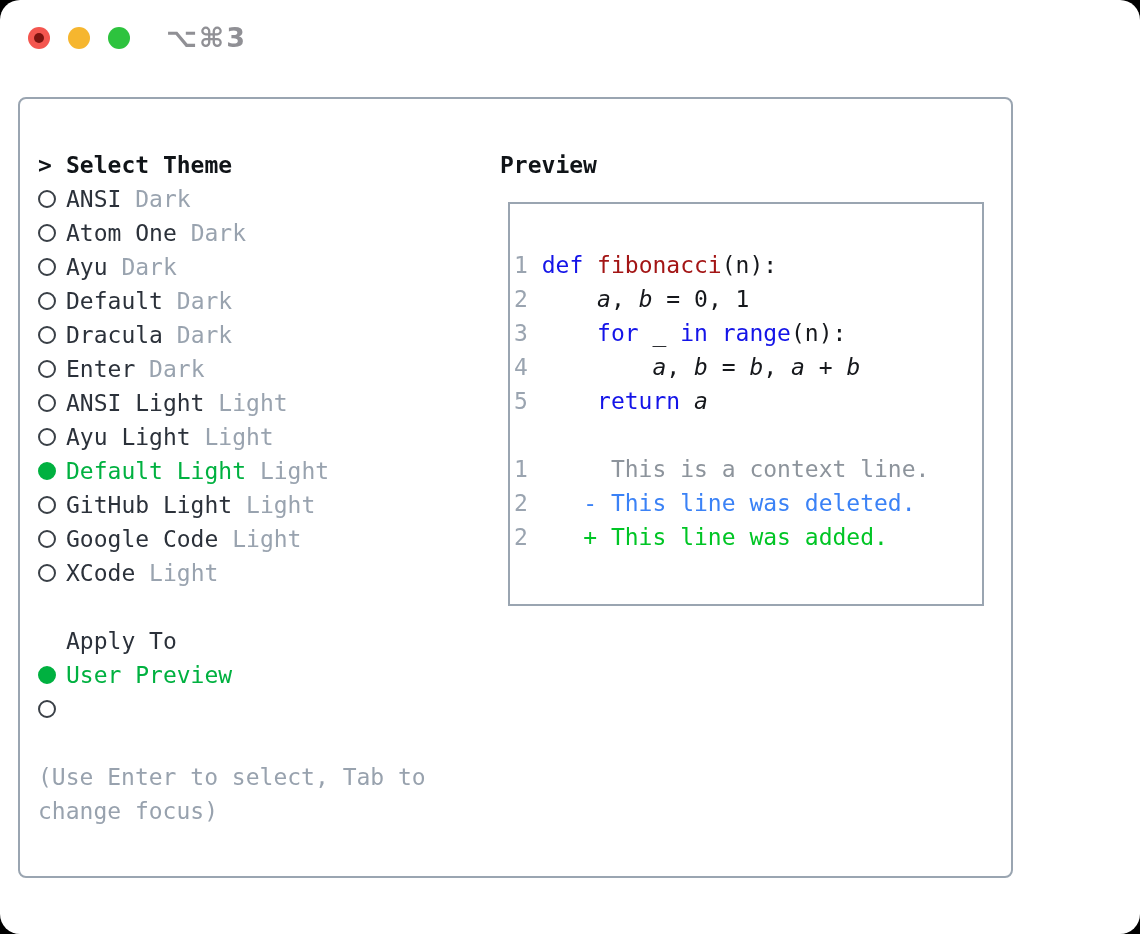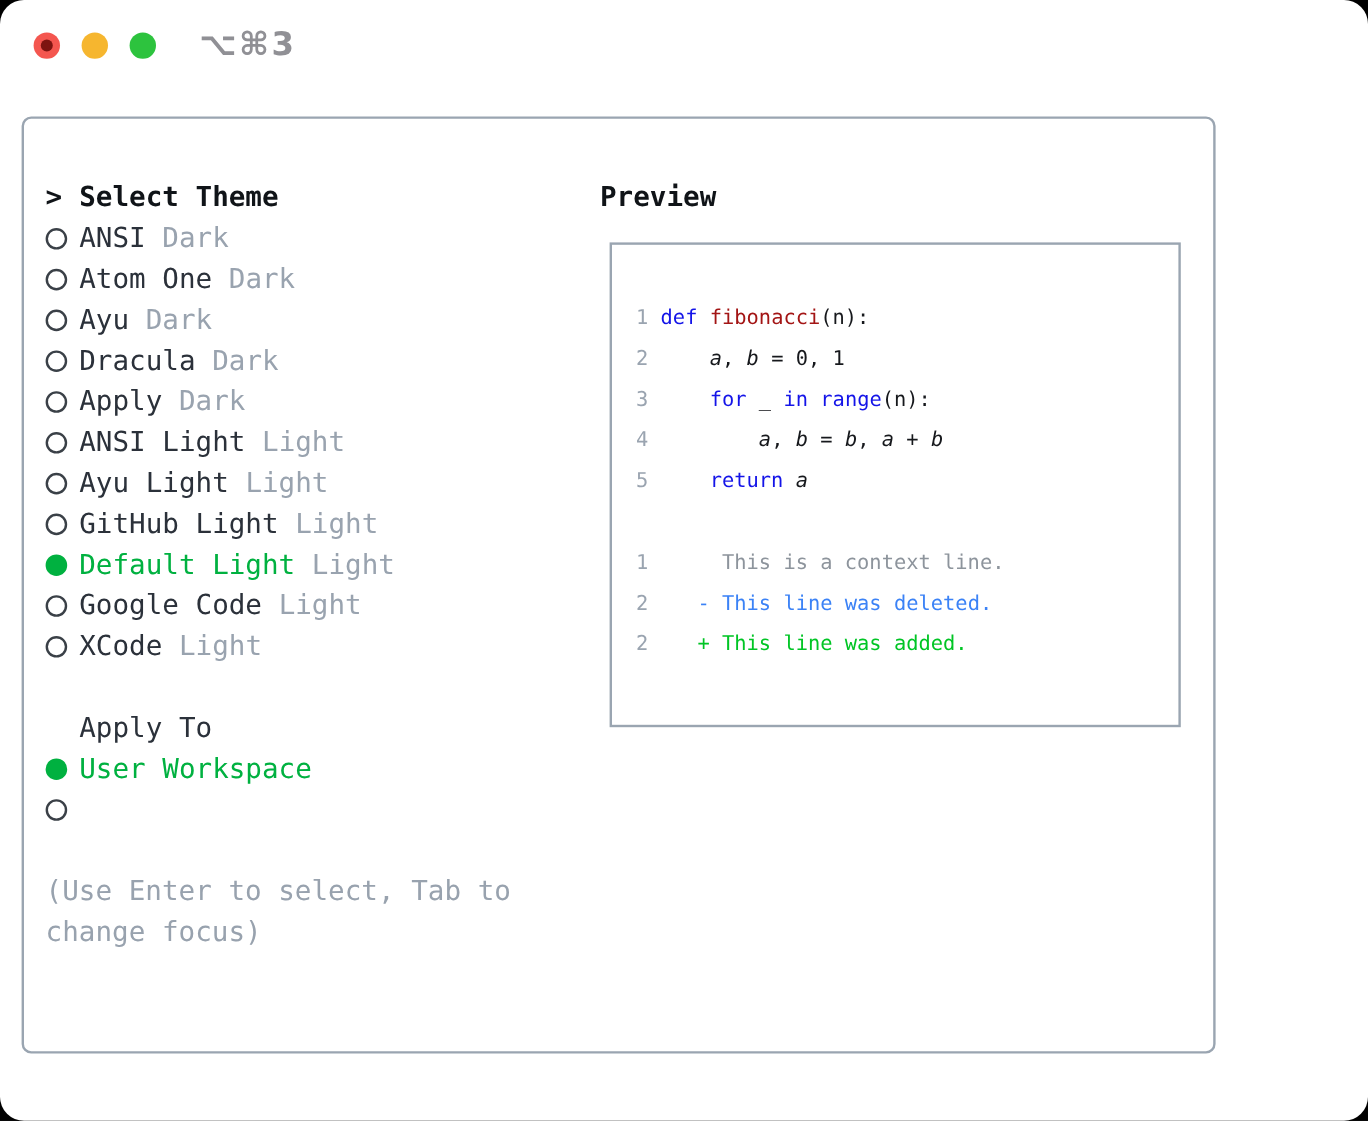--- a/index.html
+++ b/index.html
@@ -22,21 +22,21 @@
   .selected .circle{background:#00b140;border-color:#00b140;}
   .prompt-char{font-weight:bold;color:#101418;}
   .hdr .lbl{font-weight:bold;color:#101418;}
   .t-variant{color:#99a3af;margin-top:44px;}
   .selected .t-name{color:#00b140;}
   .spacer{height:34px;}
   .hint{width:430px;color:#98a2ae;white-space:normal;}
   
   .preview-label{position:absolute;left:480px;top:49px;height:34px;line-height:34px;font-size:23px;font-weight:bold;color:#101418;}
   .preview-box{position:absolute;left:488px;top:103px;width:476px;height:404px;border:2px solid #9aa5b1;box-sizing:border-box;background:#fff;}
-  .code{padding:44px 6px 0 20px;font-size:17px;line-height:34px;white-space:pre;}
+  .code{padding:44px 6px 0 4px;font-size:23px;line-height:34px;white-space:pre;}
   .cl{height:34px;}
   .ln{display:inline-block;width:2ch;color:#9aa4b0;}
   .s-kw{color:#1414e8;}
   .s-fn{color:#a31515;}
   .s-p{color:#16181c;}
   .s-var{color:#16181c;font-style:italic;}
   .s-ctx{color:#8d949c;}
   .s-del{color:#3b82f6;}
   .s-add{color:#00c525;}
 </style>
@@ -80,51 +80,57 @@
       <div class="row theme-row">
         <span class="bullet">
             <span class="circle"></span>
           </span>
         <span class="lbl"><span class="t-name">Ayu</span> <span class="t-variant">Dark</span></span>
       </div>
       <div class="row theme-row">
         <span class="bullet">
             <span class="circle"></span>
           </span>
+        <span class="lbl"><span class="t-name">Default</span> <span class="t-variant">Dark</span></span>
+      </div>
+      <div class="row theme-row">
+        <span class="bullet">
+            <span class="circle"></span>
+          </span>
         <span class="lbl"><span class="t-name">Dracula</span> <span class="t-variant">Dark</span></span>
       </div>
       <div class="row theme-row">
         <span class="bullet">
             <span class="circle"></span>
           </span>
-        <span class="lbl"><span class="t-name">Apply</span> <span class="t-variant">Dark</span></span>
+        <span class="lbl"><span class="t-name">Enter</span> <span class="t-variant">Dark</span></span>
       </div>
       <div class="row theme-row">
         <span class="bullet">
             <span class="circle"></span>
           </span>
         <span class="lbl"><span class="t-name">ANSI Light</span> <span class="t-variant">Light</span></span>
       </div>
       <div class="row theme-row">
         <span class="bullet">
             <span class="circle"></span>
           </span>
         <span class="lbl"><span class="t-name">Ayu Light</span> <span class="t-variant">Light</span></span>
       </div>
+      <div class="row theme-row selected">
+        <span class="bullet">
+            <span class="circle"></span>
+          </span>
+        <span class="lbl"><span class="t-name">Default Light</span> <span class="t-variant">Light</span></span>
+      </div>
       <div class="row theme-row">
         <span class="bullet">
             <span class="circle"></span>
           </span>
         <span class="lbl"><span class="t-name">GitHub Light</span> <span class="t-variant">Light</span></span>
-      </div>
-      <div class="row theme-row selected">
-        <span class="bullet">
-            <span class="circle"></span>
-          </span>
-        <span class="lbl"><span class="t-name">Default Light</span> <span class="t-variant">Light</span></span>
       </div>
       <div class="row theme-row">
         <span class="bullet">
             <span class="circle"></span>
           </span>
         <span class="lbl"><span class="t-name">Google Code</span> <span class="t-variant">Light</span></span>
       </div>
       <div class="row theme-row">
         <span class="bullet">
             <span class="circle"></span>
@@ -135,21 +141,21 @@
       <div class="spacer"></div>
 
       <div class="row">
         <span class="bullet"></span>
         <span class="lbl apply-lbl">Apply To</span>
       </div>
       <div class="row apply-row selected">
         <span class="bullet">
             <span class="circle"></span>
           </span>
-        <span class="lbl"><span class="t-name">User Workspace</span></span>
+        <span class="lbl"><span class="t-name">User Preview</span></span>
       </div>
       <div class="row apply-row">
         <span class="bullet">
             <span class="circle"></span>
           </span>
       </div>
 
       <div class="spacer"></div>
 
       <div class="hint">(Use Enter to select, Tab to change focus)</div>

